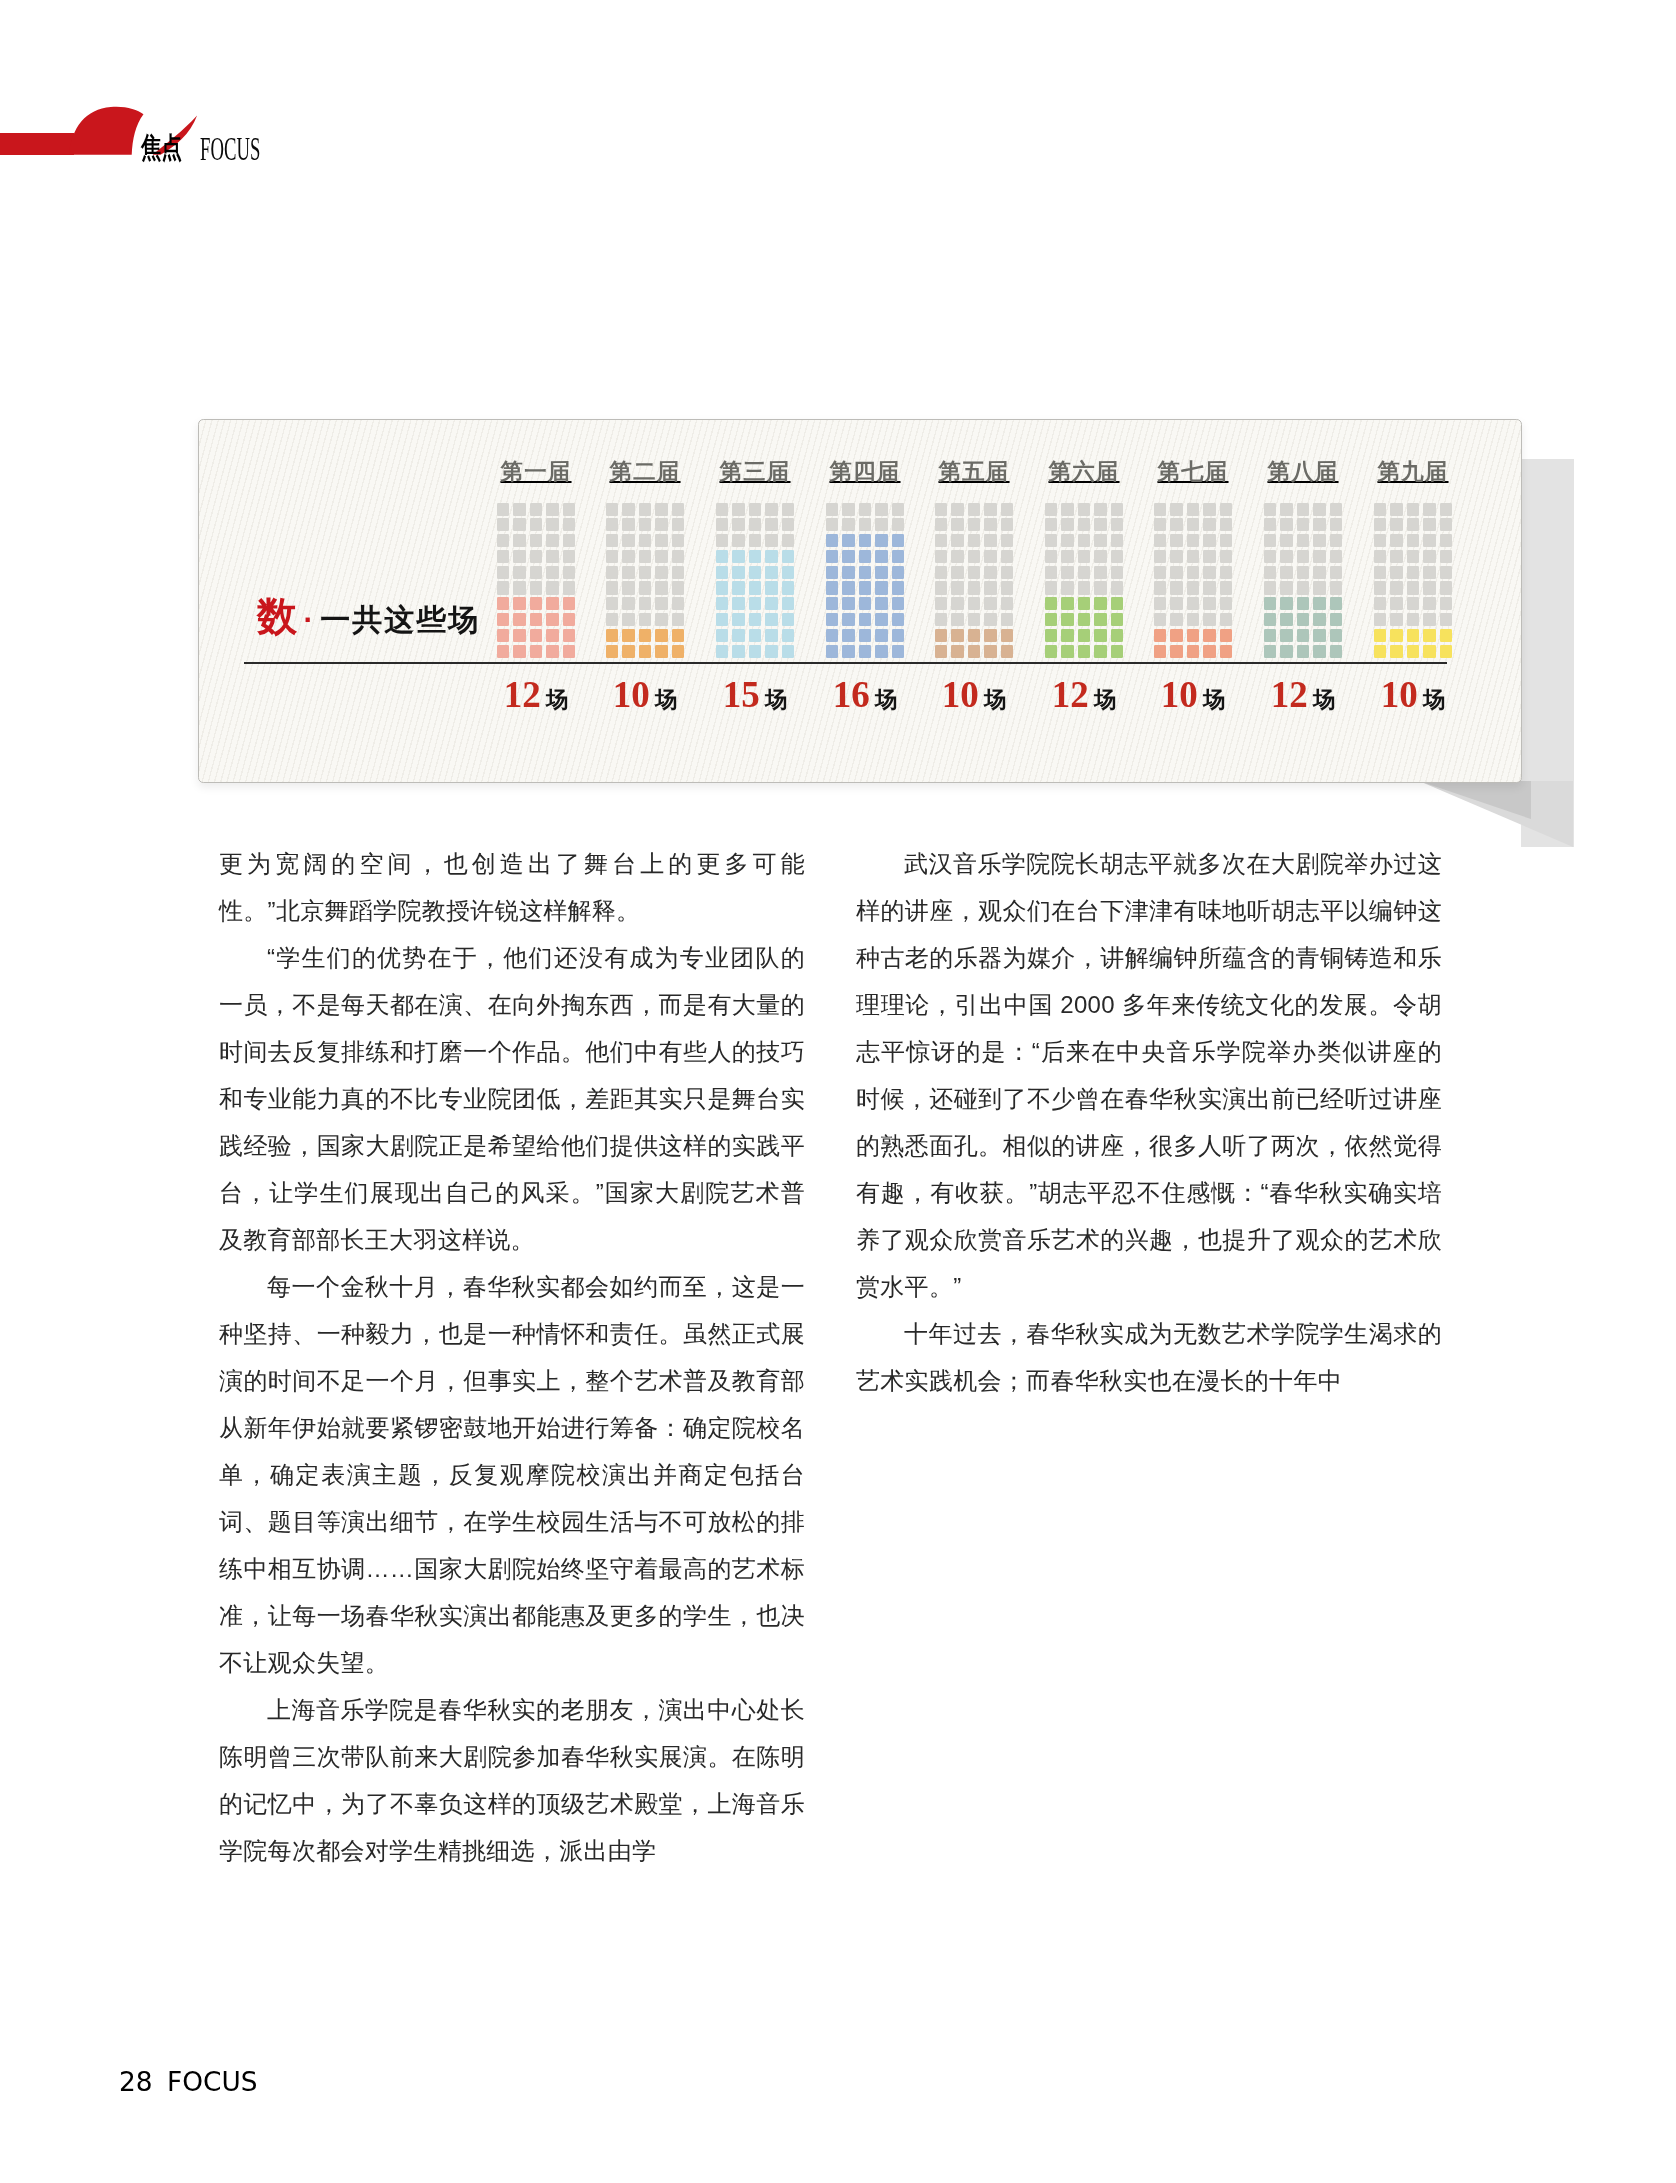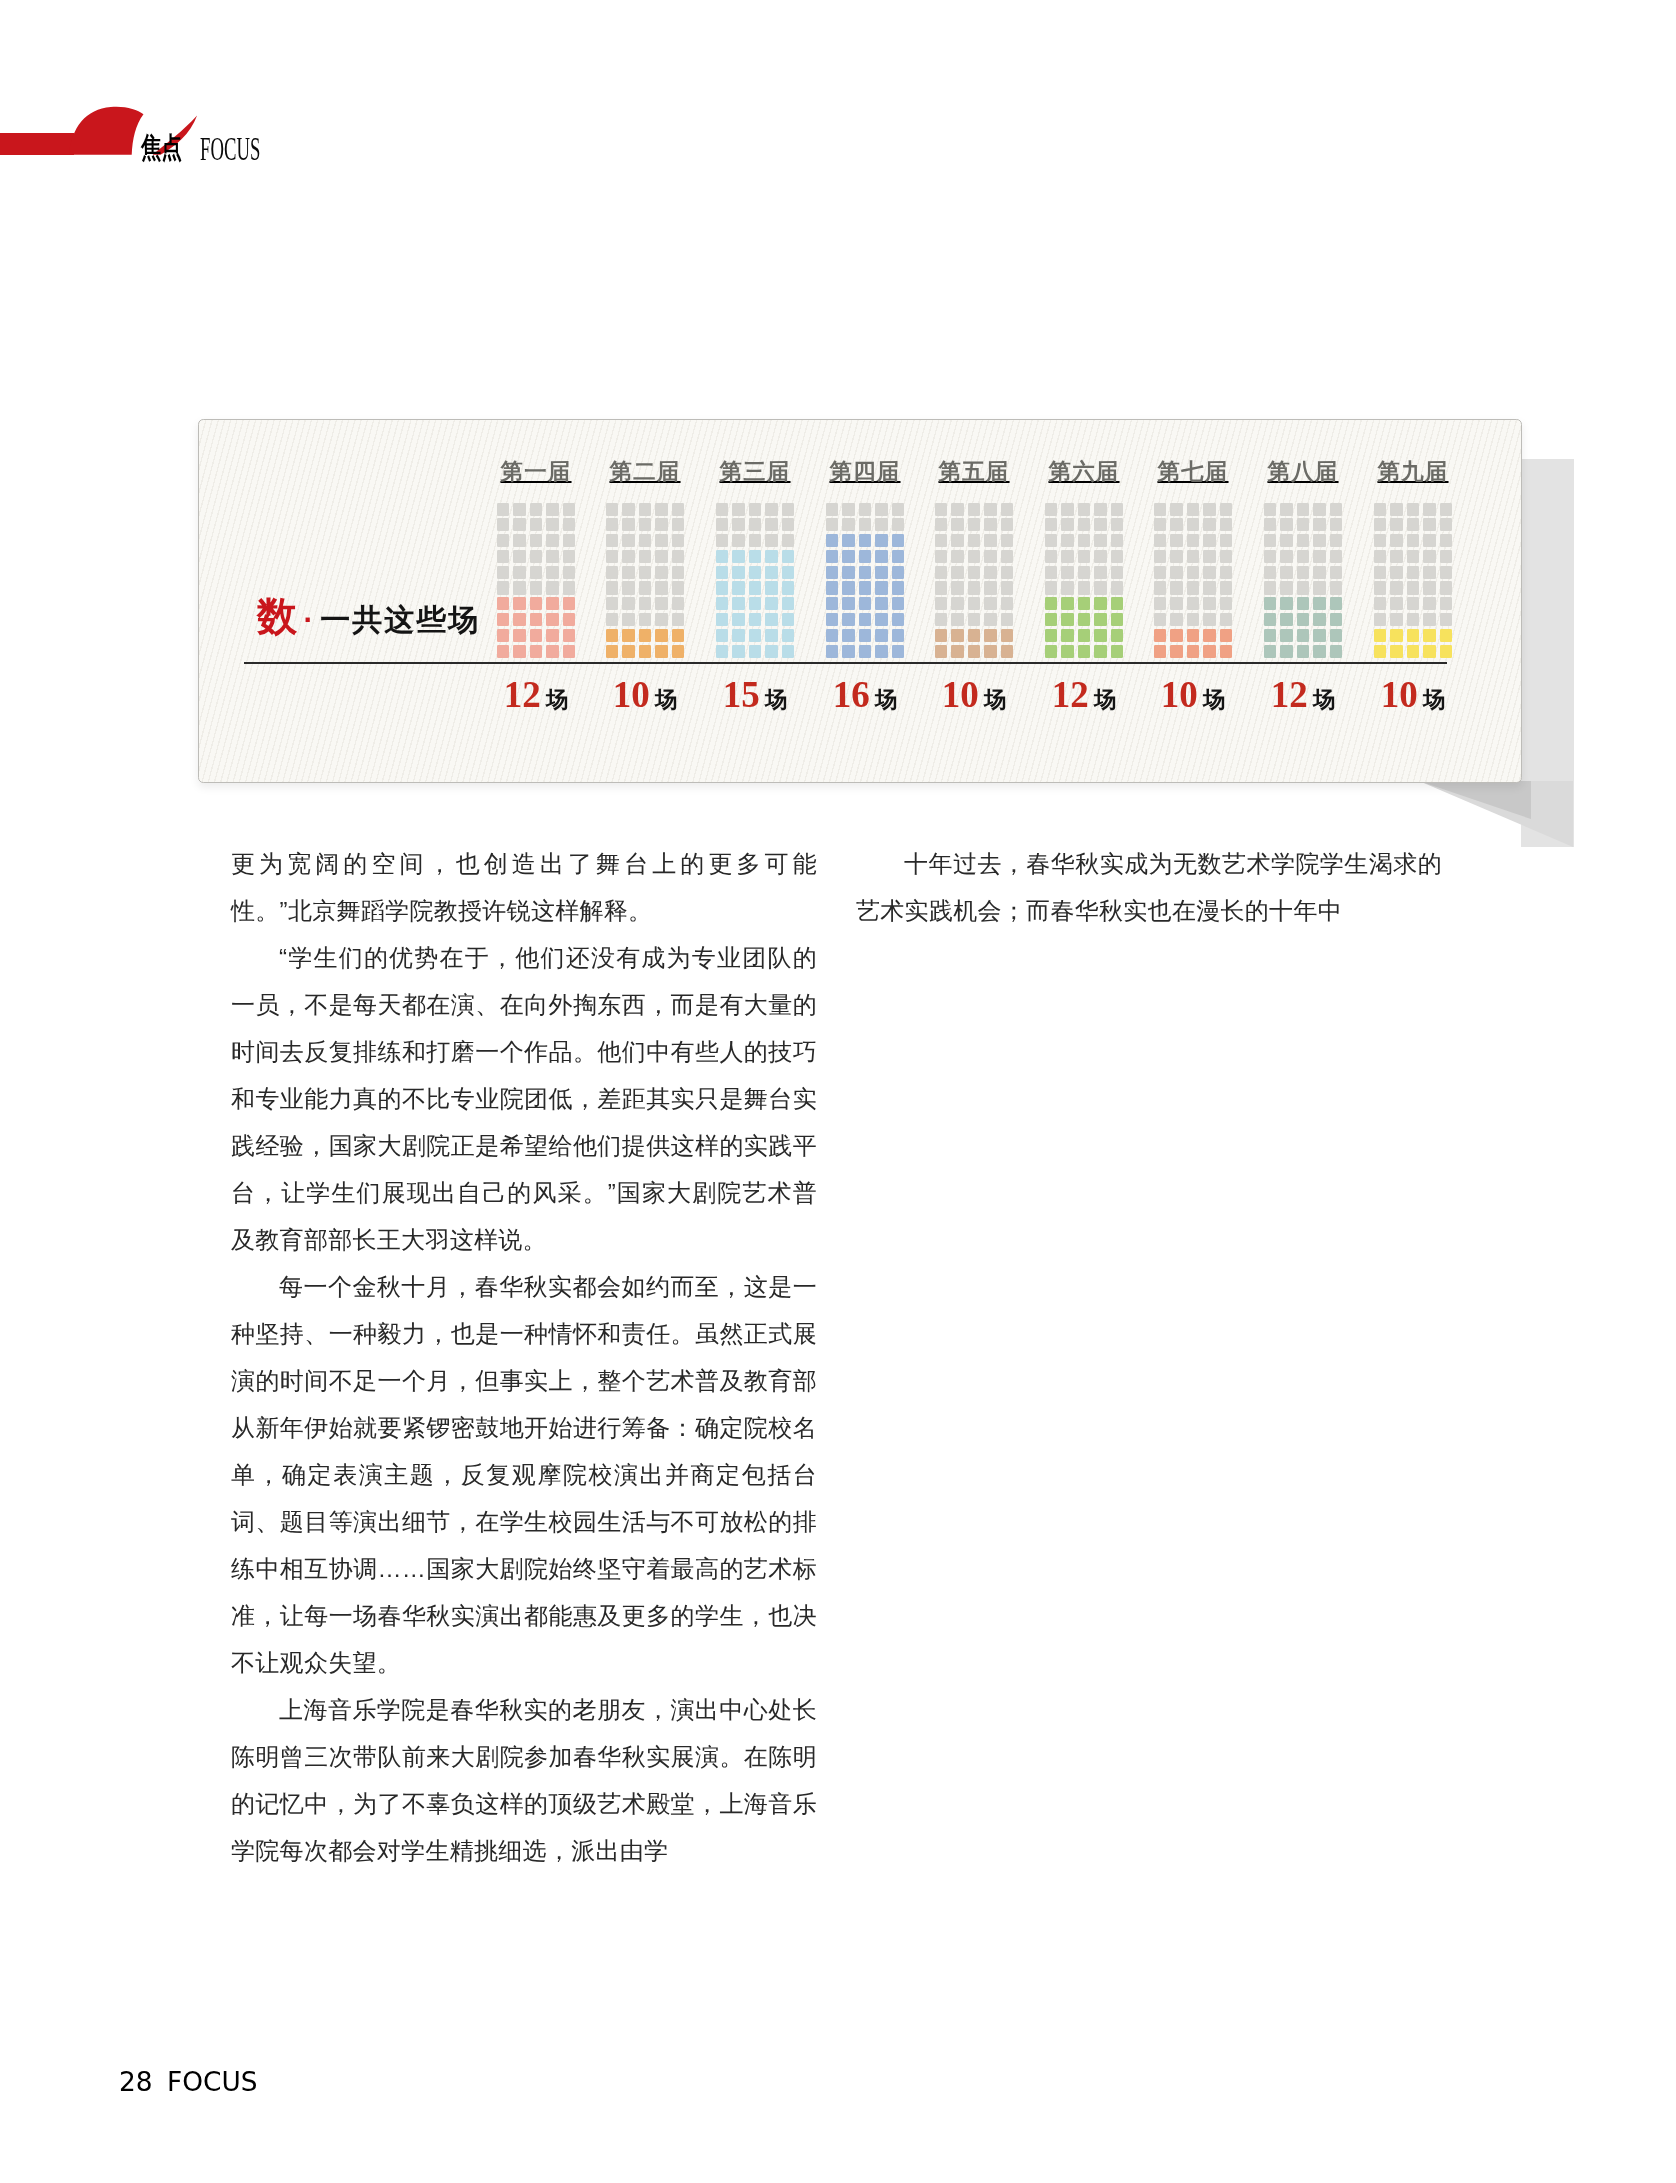--- a/index.html
+++ b/index.html
@@ -43,21 +43,21 @@
   .session-grid{
     margin:18.5px auto 0;width:79px;display:grid;
     grid-template-columns:repeat(5,12.5px);grid-auto-rows:13.2px;column-gap:4px;row-gap:2.6px;
   }
   .cell{width:12.5px;height:13.2px;border-radius:1.3px;background:#d6d5d1;}
   .session-count{position:absolute;top:253px;width:110px;text-align:center;white-space:nowrap;}
   .count-num{font-family:"Liberation Serif","DejaVu Serif",serif;font-size:37px;font-weight:600;color:#c32a1e;}
   .count-unit{font-size:22.4px;font-weight:700;color:#141414;margin-left:5.3px;}
   
   .article-col{position:absolute;top:840px;width:586px;}
-  .col-left{left:219px;margin-left:12px;}
+  .col-left{left:219px;}
   .col-right{left:856px;}
   .article-col p{
     margin:0;font-size:24px;line-height:47px;color:#282828;text-align:justify;
     letter-spacing:0.3px;font-weight:400;
   }
   .article-col p.indent{text-indent:48px;}
   
   .footer{position:absolute;left:119px;top:2066px;font-size:26.4px;color:#000;font-family:"DejaVu Sans","Liberation Sans",sans-serif;}
   .footer .brand{margin-left:14.5px;}
 </style>
@@ -593,19 +593,20 @@
     <div class="session-count" style="left: 1159px;"><span class="count-num">10</span><span class="count-unit">场</span></div>
   </div>
 
 <div class="article-col col-left" id="col-left">
     <p class="">更为宽阔的空间，也创造出了舞台上的更多可能性。”北京舞蹈学院教授许锐这样解释。</p>
     <p class="indent">“学生们的优势在于，他们还没有成为专业团队的一员，不是每天都在演、在向外掏东西，而是有大量的时间去反复排练和打磨一个作品。他们中有些人的技巧和专业能力真的不比专业院团低，差距其实只是舞台实践经验，国家大剧院正是希望给他们提供这样的实践平台，让学生们展现出自己的风采。”国家大剧院艺术普及教育部部长王大羽这样说。</p>
     <p class="indent">每一个金秋十月，春华秋实都会如约而至，这是一种坚持、一种毅力，也是一种情怀和责任。虽然正式展演的时间不足一个月，但事实上，整个艺术普及教育部从新年伊始就要紧锣密鼓地开始进行筹备：确定院校名单，确定表演主题，反复观摩院校演出并商定包括台词、题目等演出细节，在学生校园生活与不可放松的排练中相互协调……国家大剧院始终坚守着最高的艺术标准，让每一场春华秋实演出都能惠及更多的学生，也决不让观众失望。</p>
     <p class="indent">上海音乐学院是春华秋实的老朋友，演出中心处长陈明曾三次带队前来大剧院参加春华秋实展演。在陈明的记忆中，为了不辜负这样的顶级艺术殿堂，上海音乐学院每次都会对学生精挑细选，派出由学</p>
   </div>
 <div class="article-col col-right" id="col-right">
+    <p class="indent">武汉音乐学院院长胡志平就多次在大剧院举办过这样的讲座，观众们在台下津津有味地听胡志平以编钟这种古老的乐器为媒介，讲解编钟所蕴含的青铜铸造和乐理理论，引出中国 2000 多年来传统文化的发展。令胡志平惊讶的是：“后来在中央音乐学院举办类似讲座的时候，还碰到了不少曾在春华秋实演出前已经听过讲座的熟悉面孔。相似的讲座，很多人听了两次，依然觉得有趣，有收获。”胡志平忍不住感慨：“春华秋实确实培养了观众欣赏音乐艺术的兴趣，也提升了观众的艺术欣赏水平。”</p>
     <p class="indent">十年过去，春华秋实成为无数艺术学院学生渴求的艺术实践机会；而春华秋实也在漫长的十年中</p>
   </div>
 
 <div class="footer">
   <span>28</span><span class="brand">FOCUS</span>
 </div>
 
 
 </body></html>

